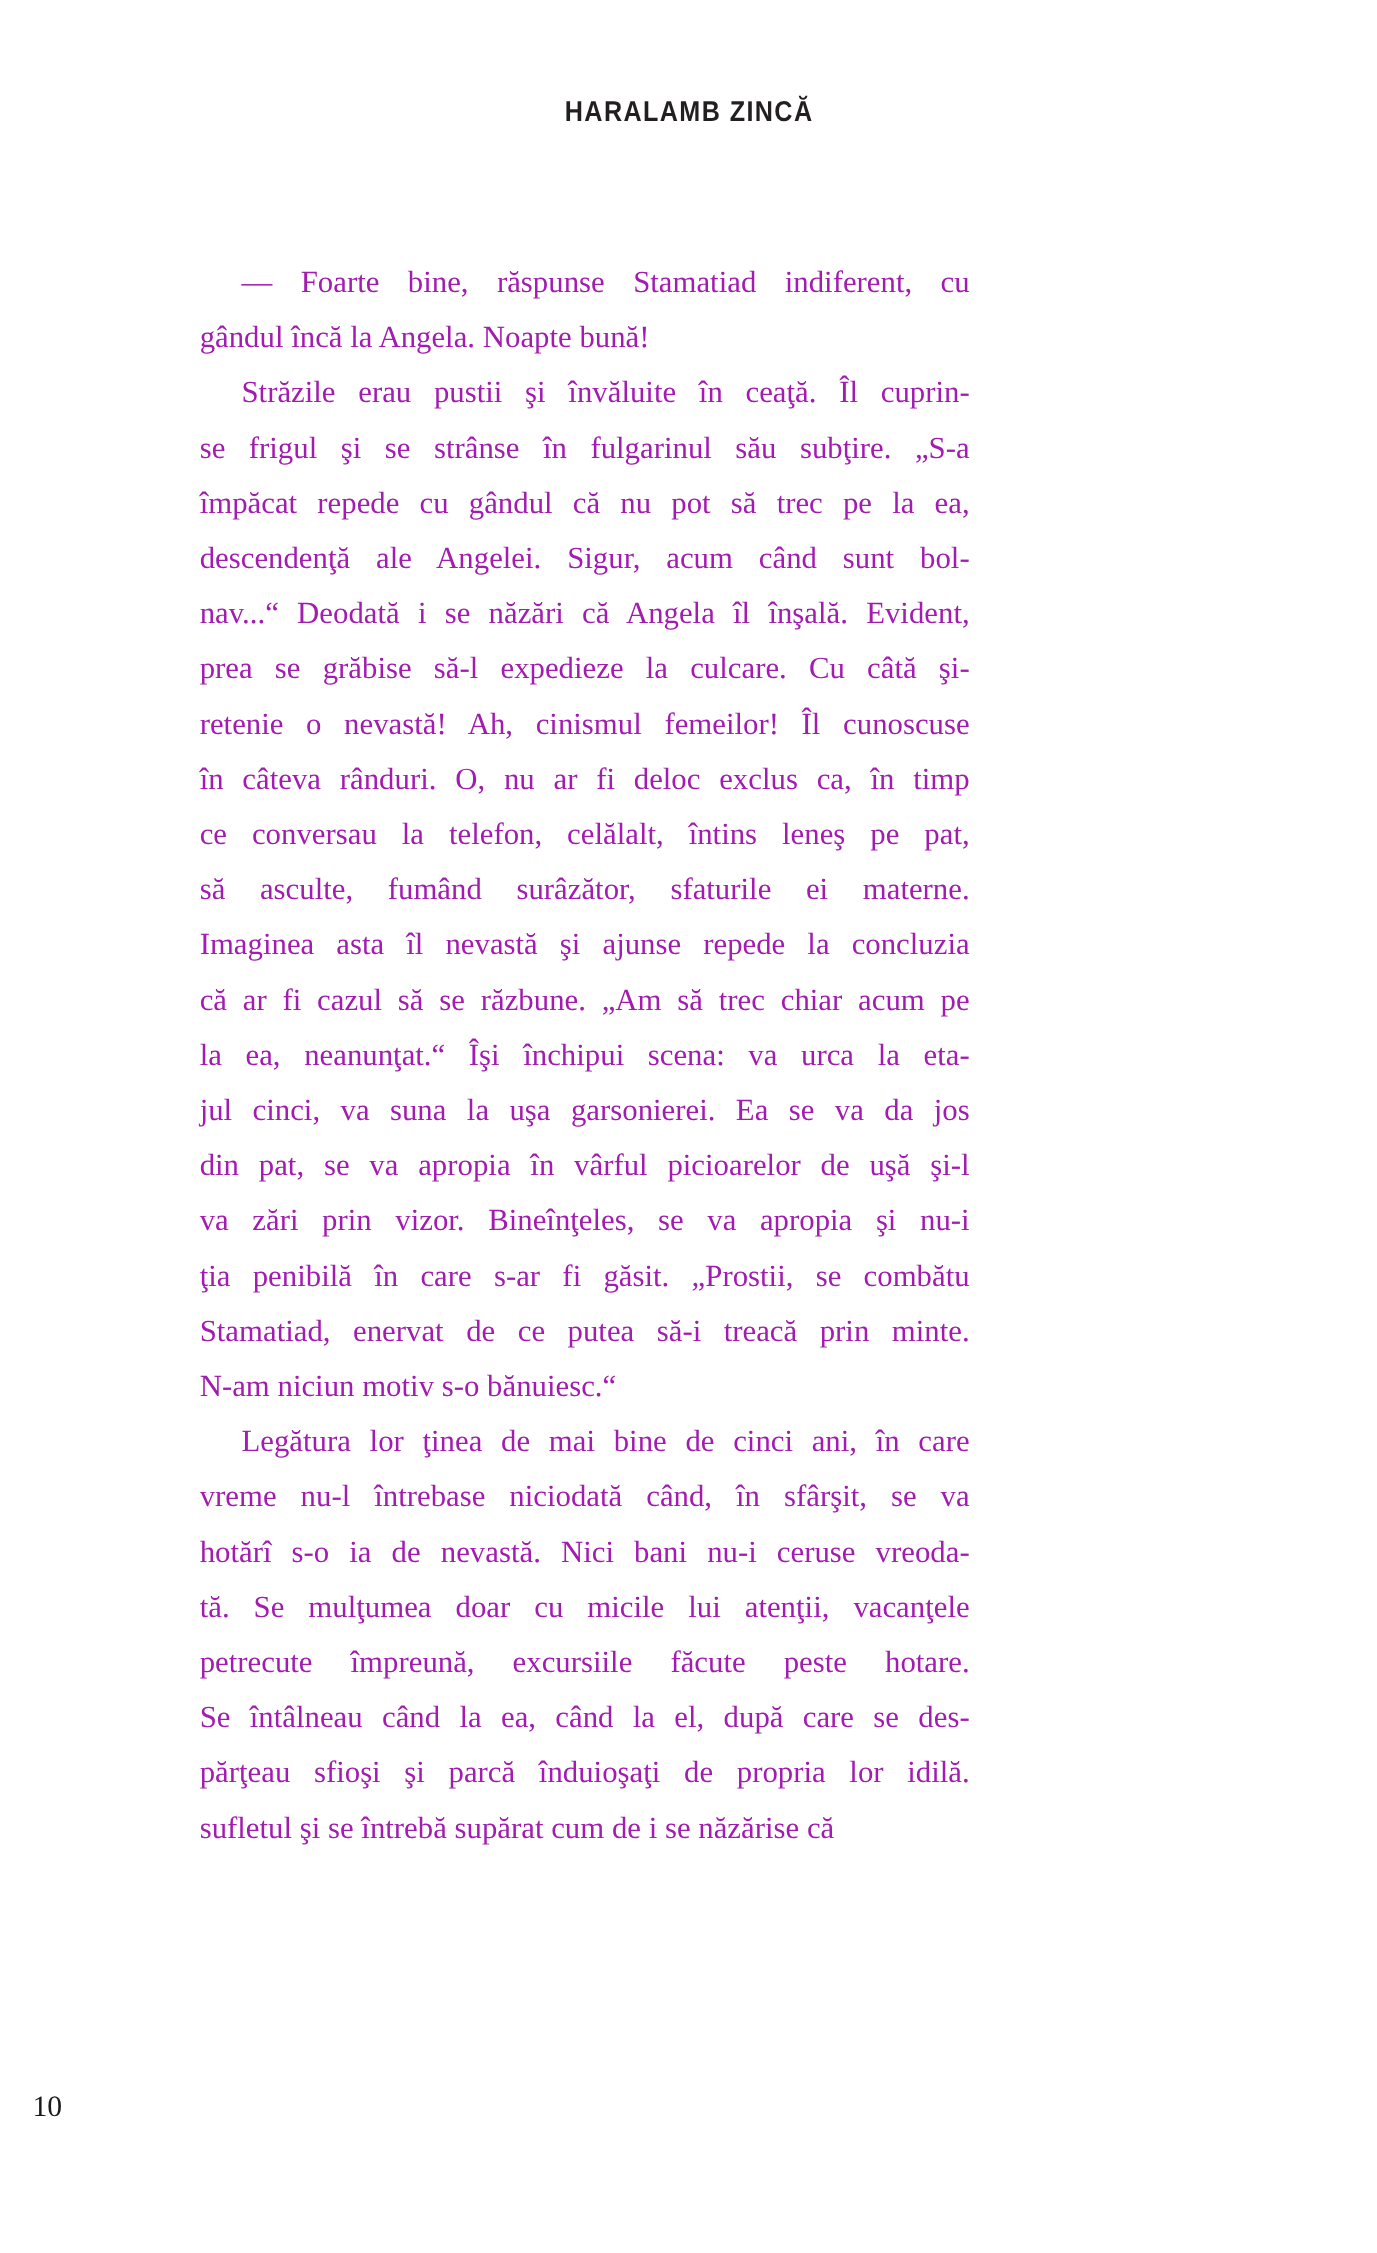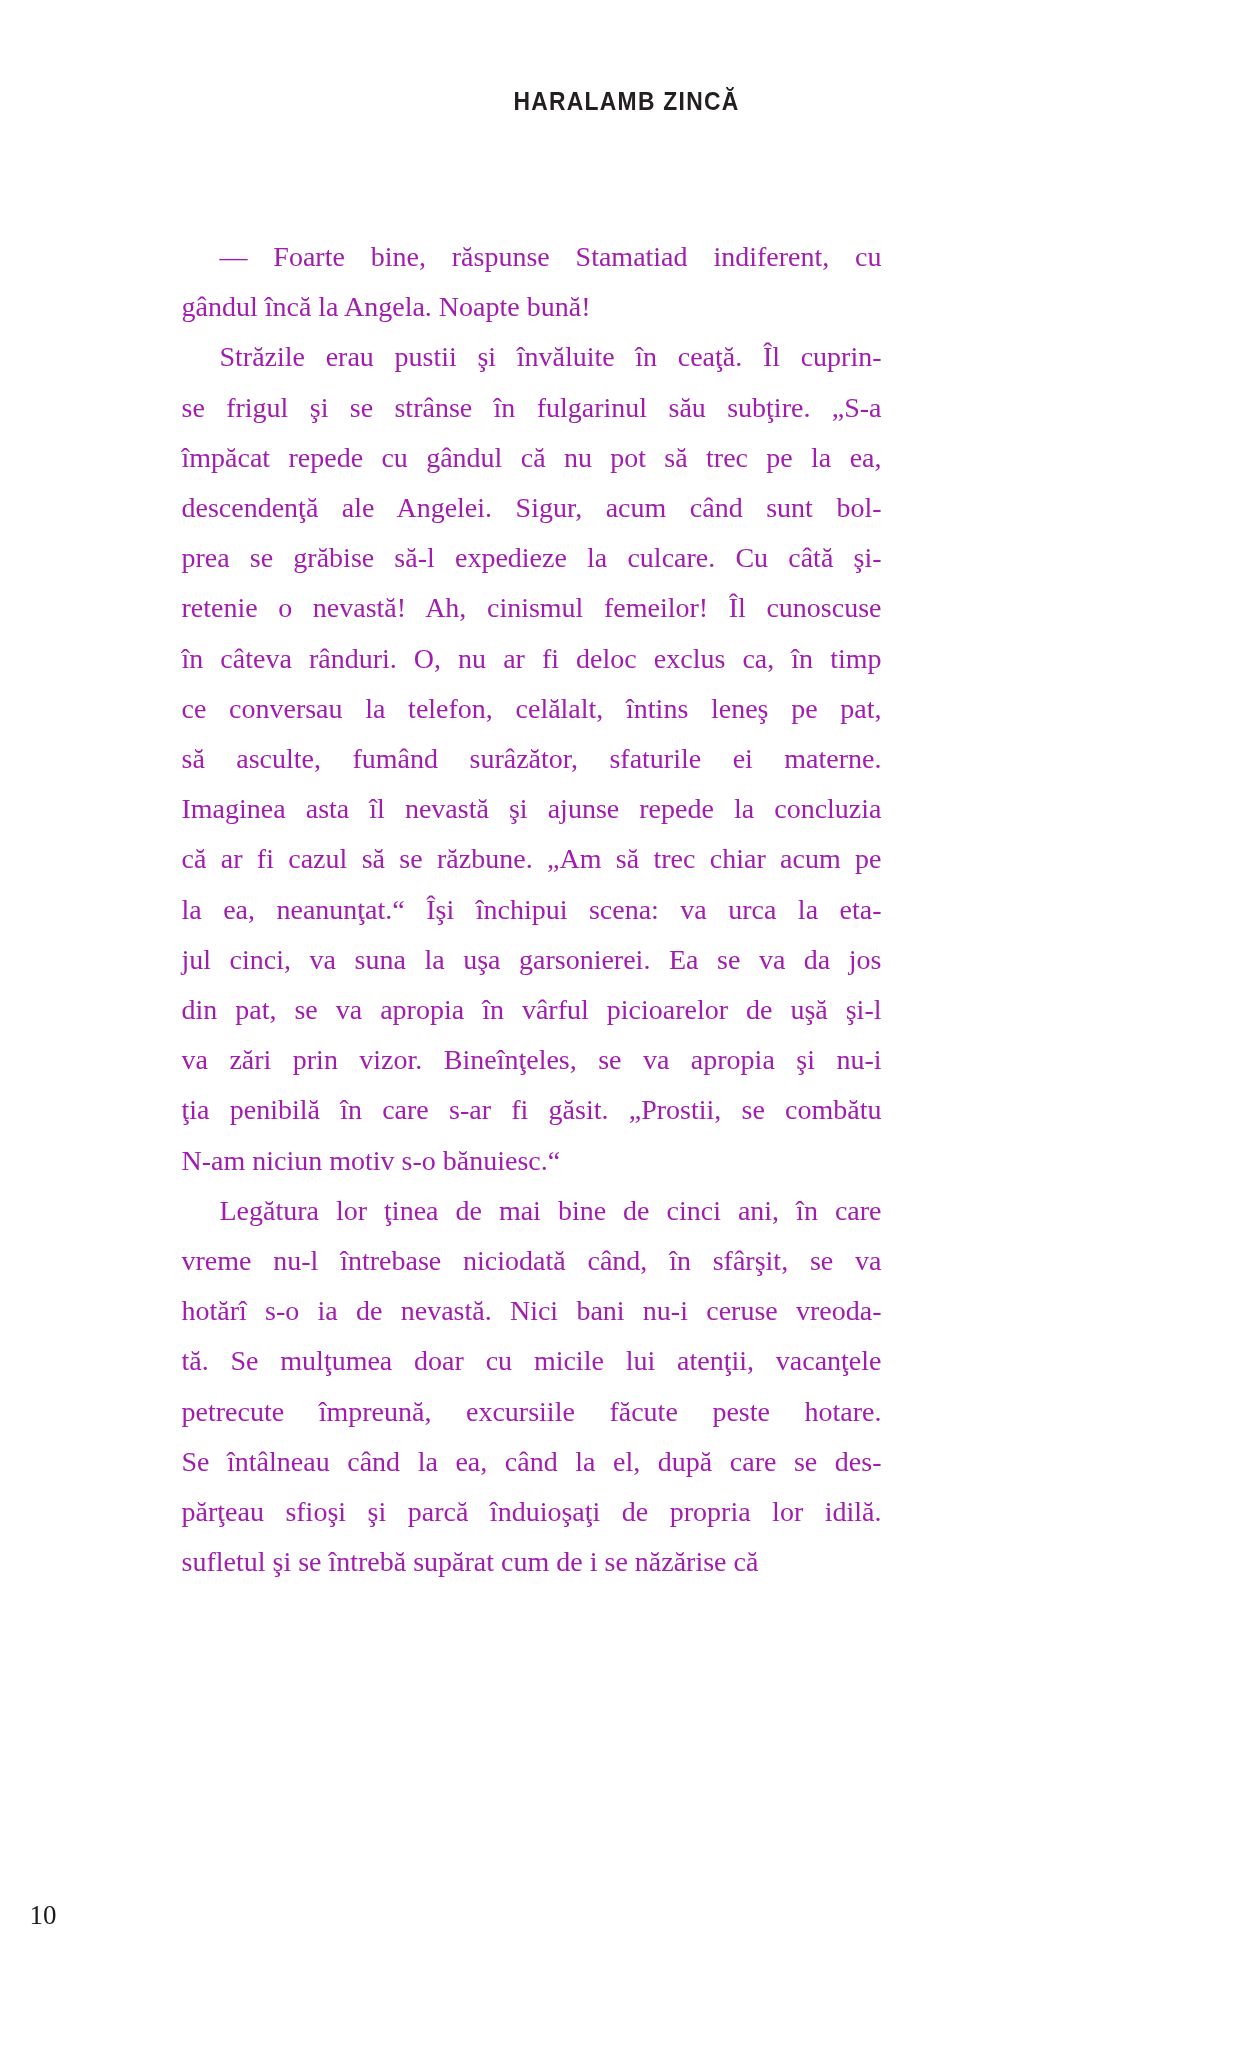--- a/index.html
+++ b/index.html
@@ -88,32 +88,34 @@
   <div class="textblock">
     <p>
         <span class="ln indent">— Foarte bine, răspunse Stamatiad indiferent, cu</span>
         <span class="ln last">gândul încă la Angela. Noapte bună!</span>
       </p>
     <p>
         <span class="ln indent">Străzile erau pustii şi învăluite în ceaţă. Îl cuprin-</span>
         <span class="ln">se frigul şi se strânse în fulgarinul său subţire. „S-a</span>
         <span class="ln">împăcat repede cu gândul că nu pot să trec pe la ea,</span>
         <span class="ln">descendenţă ale Angelei. Sigur, acum când sunt bol-</span>
+        <span class="ln">nav...“ Deodată i se năzări că Angela îl înşală. Evident,</span>
         <span class="ln">prea se grăbise să-l expedieze la culcare. Cu câtă şi-</span>
         <span class="ln">retenie o nevastă! Ah, cinismul femeilor! Îl cunoscuse</span>
         <span class="ln">în câteva rânduri. O, nu ar fi deloc exclus ca, în timp</span>
         <span class="ln">ce conversau la telefon, celălalt, întins leneş pe pat,</span>
         <span class="ln">să asculte, fumând surâzător, sfaturile ei materne.</span>
         <span class="ln">Imaginea asta îl nevastă şi ajunse repede la concluzia</span>
         <span class="ln">că ar fi cazul să se răzbune. „Am să trec chiar acum pe</span>
         <span class="ln">la ea, neanunţat.“ Îşi închipui scena: va urca la eta-</span>
         <span class="ln">jul cinci, va suna la uşa garsonierei. Ea se va da jos</span>
         <span class="ln">din pat, se va apropia în vârful picioarelor de uşă şi-l</span>
         <span class="ln">va zări prin vizor. Bineînţeles, se va apropia şi nu-i</span>
         <span class="ln">ţia penibilă în care s-ar fi găsit. „Prostii, se combătu</span>
+        <span class="ln">Stamatiad, enervat de ce putea să-i treacă prin minte.</span>
         <span class="ln last">N-am niciun motiv s-o bănuiesc.“</span>
       </p>
     <p>
         <span class="ln indent">Legătura lor ţinea de mai bine de cinci ani, în care</span>
         <span class="ln">vreme nu-l întrebase niciodată când, în sfârşit, se va</span>
         <span class="ln">hotărî s-o ia de nevastă. Nici bani nu-i ceruse vreoda-</span>
         <span class="ln">tă. Se mulţumea doar cu micile lui atenţii, vacanţele</span>
         <span class="ln">petrecute împreună, excursiile făcute peste hotare.</span>
         <span class="ln">Se întâlneau când la ea, când la el, după care se des-</span>
         <span class="ln">părţeau sfioşi şi parcă înduioşaţi de propria lor idilă.</span>

